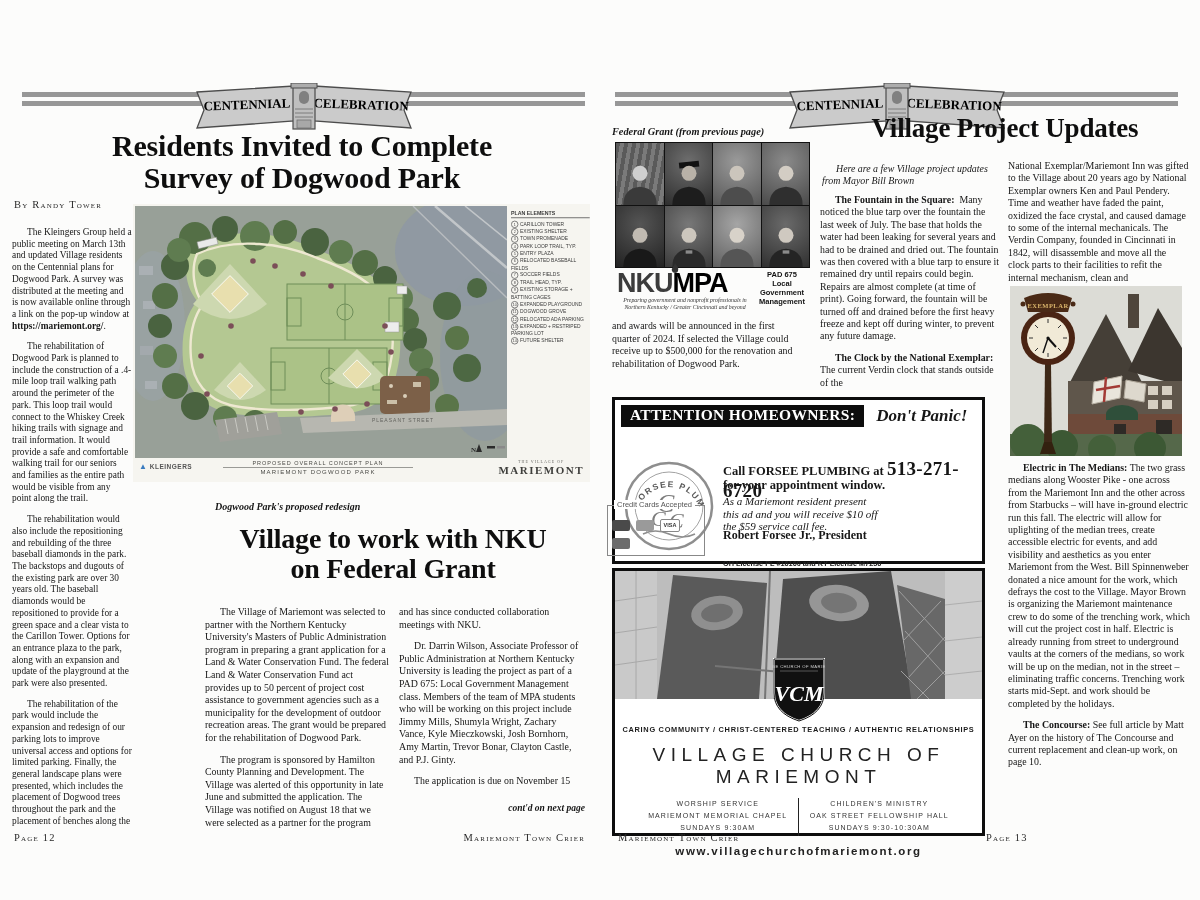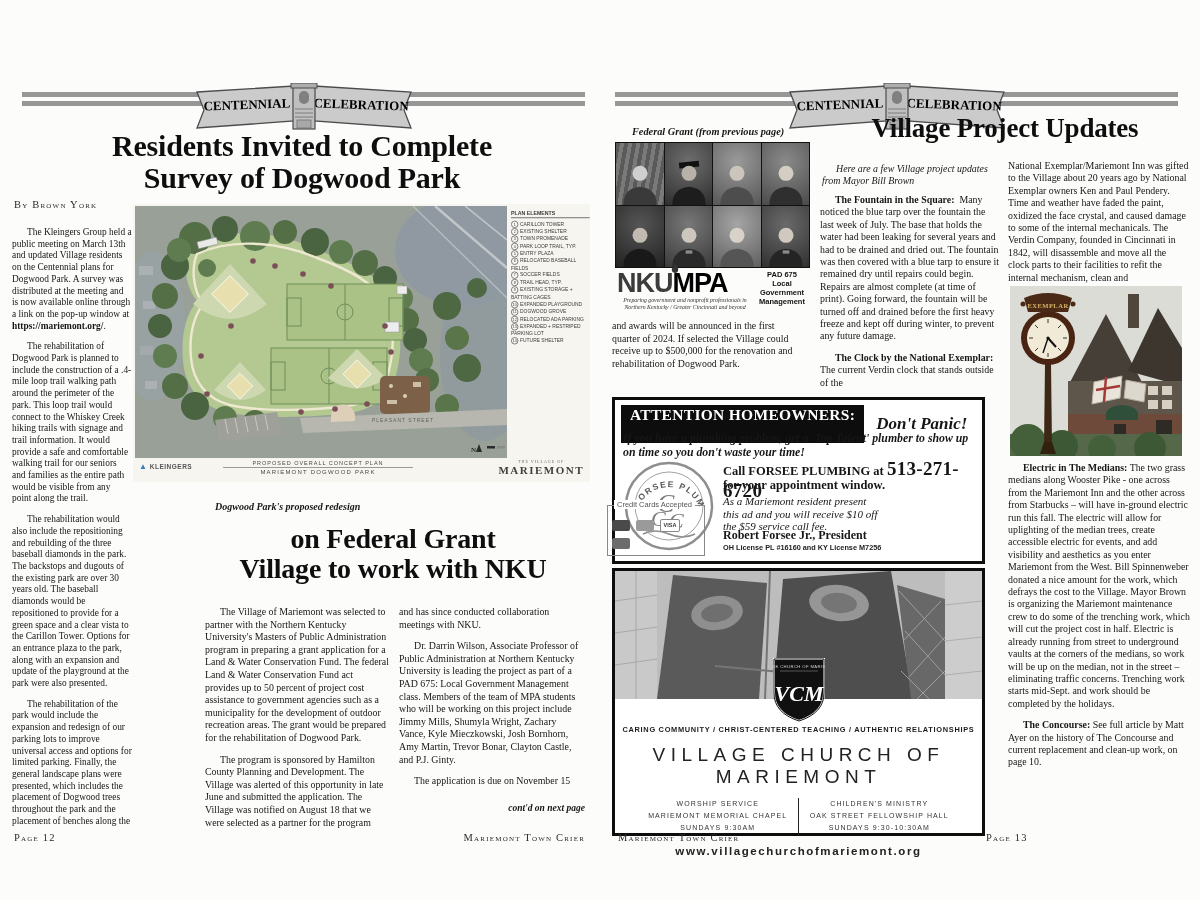--- a/index.html
+++ b/index.html
@@ -26,29 +26,29 @@
   
   .nku-big{font-family:"Liberation Sans",sans-serif;font-weight:700;font-size:27px;
            letter-spacing:-1px;color:#3c3c3c;}
   .mpa-big{font-family:"Liberation Sans",sans-serif;font-weight:900;font-size:27px;
            letter-spacing:-1px;color:#000;}
   .padblk{font-family:"Liberation Sans",sans-serif;font-weight:700;font-size:7.5px;
           line-height:9px;text-align:center;color:#111;}
   .tagline{font-size:5.8px;font-style:italic;color:#333;line-height:6.5px;text-align:center;}
   
   .plumb{border:3px solid #0d0d0d;background:#fff;}
-  .attn{background:#0d0d0d;color:#fff;font-weight:700;font-size:15.5px;padding:1px 9px 19px 9px;
+  .attn{background:#0d0d0d;color:#fff;font-weight:700;font-size:15.5px;padding:1px 9px 3px 9px;
         letter-spacing:.3px;white-space:nowrap;}
   .panic{font-weight:700;font-style:italic;font-size:17px;padding-left:12px;}
   .plumb-sub{font-weight:700;font-style:italic;font-size:11.8px;line-height:13.5px;}
   .call1{font-weight:700;font-size:12.5px;}
   .phone{font-weight:700;font-size:19px;letter-spacing:.3px;}
   .offer{font-style:italic;font-size:11px;line-height:12.5px;}
   .pres{font-weight:700;font-size:12px;}
-  .lic{font-weight:700;font-size:7.3px;font-family:"Liberation Sans",sans-serif;color:#222;}
+  .lic{font-weight:700;font-size:7.3px;font-family:"Liberation Sans",sans-serif;color:#222;margin-top:16px;}
   .ccbox{border:1px solid #888;position:relative;padding:9px 4px 4px 4px;}
   .cclabel{position:absolute;top:-6px;left:6px;background:#fff;padding:0 3px;
            font-family:"Liberation Sans",sans-serif;font-size:7.5px;color:#555;white-space:nowrap;}
   .card{display:inline-block;width:18px;height:11px;border-radius:2px;margin-right:2px;
         vertical-align:middle;font-family:"Liberation Sans",sans-serif;font-weight:700;
         font-size:5.5px;text-align:center;line-height:11px;}
   
   .church{border:3px solid #0d0d0d;background:#fff;}
   .ch-tag{font-family:"Liberation Sans",sans-serif;font-weight:700;font-size:7.4px;
           letter-spacing:.7px;text-align:center;color:#1c1c1c;}
@@ -89,21 +89,21 @@
       <rect x="108" y="37" width="14" height="8" fill="#a8a8a8" stroke="#6a6a6a" stroke-width=".7"></rect>
     </g>
   </svg>
 </div>
 
 <div class="abs h1" style="left:82px;top:130px;width:440px;font-size:30px;">
   <div>Residents Invited to Complete</div>
   <div>Survey of Dogwood Park</div>
 </div>
 
-<div class="abs sc" style="left:14px;top:199px;">By Brown York</div>
+<div class="abs sc" style="left:14px;top:199px;">By Randy Tower</div>
 
 <div class="abs bodycol leftcol" style="left:12px;top:227px;height:600px;overflow:hidden;">
   <p><span>The Kleingers Group held a public meeting on March 13th and updated Village residents on the Centennial plans for Dogwood Park. A survey was distributed at the meeting and is now available online through a link on the pop-up window at </span><b>https://mariemont.org/</b><span>.</span></p>
   <p>The rehabilitation of Dogwood Park is planned to include the construction of a .4-mile loop trail walking path around the perimeter of the park. This loop trail would connect to the Whiskey Creek hiking trails with signage and trail information. It would provide a safe and comfortable walking trail for our seniors and families as the entire path would be visible from any point along the trail.</p>
   <p>The rehabilitation would also include the repositioning and rebuilding of the three baseball diamonds in the park. The backstops and dugouts of the existing park are over 30 years old. The baseball diamonds would be repositioned to provide for a green space and a clear vista to the Carillon Tower. Options for an entrance plaza to the park, along with an expansion and update of the playground at the park were also presented.</p>
   <p>The rehabilitation of the park would include the expansion and redesign of our parking lots to improve universal access and options for limited parking. Finally, the general landscape plans were presented, which includes the placement of Dogwood trees throughout the park and the placement of benches along the trail.</p>
 </div>
 
 <div class="abs" style="left:133px;top:204px;width:457px;height:278px;background:#f6f5f0;">
   <svg width="372" height="252" viewBox="0 0 372 252" style="position:absolute;left:2px;top:2px;">
@@ -252,22 +252,22 @@
     <div class="abs" style="right:6px;top:1px;text-align:center;font-family:'Liberation Serif',serif;">
       <div style="font-size:4px;letter-spacing:1px;color:#6a6a66;">THE VILLAGE OF</div>
       <div style="font-size:11px;font-weight:700;letter-spacing:1.5px;color:#3f3f3c;">MARIEMONT</div>
     </div>
   </div>
 </div>
 
 <div class="abs caption" style="left:215px;top:501px;">Dogwood Park's proposed redesign</div>
 
 <div class="abs h1" style="left:198px;top:524px;width:390px;font-size:28px;">
+  <div>Village to work with NKU</div>
   <div>on Federal Grant</div>
-  <div>Village to work with NKU</div>
 </div>
 
 <div class="abs bodycol nkucol" style="left:205px;top:606px;width:184px;height:222px;overflow:hidden;">
   <p>The Village of Mariemont was selected to partner with the Northern Kentucky University's Masters of Public Administration program in preparing a grant application for a Land &amp; Water Conservation Fund. The federal Land &amp; Water Conservation Fund act provides up to 50 percent of project cost assistance to government agencies such as a municipality for the development of outdoor recreation areas. The grant would be prepared for the rehabilitation of Dogwood Park.</p>
   <p>The program is sponsored by Hamilton County Planning and Development. The Village was alerted of this opportunity in late June and submitted the application. The Village was notified on August 18 that we were selected as a partner for the program</p>
 </div>
 <div class="abs bodycol nkucol" style="left:399px;top:606px;width:186px;height:222px;overflow:hidden;">
   <p class="noindent">and has since conducted collaboration meetings with NKU.</p>
   <p>Dr. Darrin Wilson, Associate Professor of Public Administration at Northern Kentucky University is leading the project as part of a PAD 675: Local Government Management class. Members of the team of MPA students who will be working on this project include Jimmy Mills, Shumyla Wright, Zachary Vance, Kyle Mieczkowski, Josh Bornhorn, Amy Martin, Trevor Bonar, Clayton Castle, and P.J. Ginty.</p>
   <p>The application is due on November 15</p>
@@ -290,21 +290,21 @@
       <rect x="102" y="0" width="26" height="5" fill="#adadad" stroke="#4c4c4c" stroke-width="1"></rect>
       <rect x="110" y="8" width="10" height="13" rx="5" fill="#808080"></rect>
       <line x1="106" y1="26" x2="124" y2="26" stroke="#7d7d7d"></line>
       <line x1="106" y1="30" x2="124" y2="30" stroke="#7d7d7d"></line>
       <line x1="106" y1="34" x2="124" y2="34" stroke="#7d7d7d"></line>
       <rect x="108" y="37" width="14" height="8" fill="#a8a8a8" stroke="#6a6a6a" stroke-width=".7"></rect>
     </g>
   </svg>
 </div>
 
-<div class="abs fg-head" style="left:632px;top:126px;">Federal Grant (from previous page)</div>
+<div class="abs fg-head" style="left:612px;top:126px;">Federal Grant (from previous page)</div>
 
 <div class="abs grid" style="left:615px;top:142px;width:193px;height:124px;">
   <div class="cell" style="background:repeating-linear-gradient(100deg,#5a5a5a 0 4px,#7a7a7a 4px 8px);">
       <svg width="48" height="50" viewBox="0 0 48 60">
         <circle cx="24" cy="22" r="9" fill="#cfcfcf"></circle>
         <path d="M4,60 Q4,40 24,38 Q44,40 44,60 Z" fill="#3a3a3a"></path>
       </svg>
     </div>
   <div class="cell" style="background:radial-gradient(circle at 50% 30%,#6e6e6e,#2e2e2e);">
       <svg width="48" height="50" viewBox="0 0 48 60">
@@ -440,21 +440,20 @@
 <div class="abs bodycol updcol" style="left:1008px;top:462px;width:182px;height:368px;overflow:hidden;">
   <p><span class="lead">Electric in The Medians:</span> <span>The two grass medians along Wooster Pike - one across from the Mariemont Inn and the other across from Starbucks – will have in-ground electric run this fall. The electric will allow for uplighting of the median trees, create accessible electric for events, and add visibility and aesthetics as you enter Mariemont from the West. Bill Spinnenweber donated a nice amount for the work, which defrays the cost to the Village. Mayor Brown is organizing the Mariemont maintenance crew to do some of the trenching work, which will cut the project cost in half. Electric is already running from street to underground vaults at the corners of the medians, so work will be up on the median, not in the street – eliminating traffic concerns. Trenching work starts mid-Sept. and work should be completed by the holidays.</span></p>
   <p><span class="lead">The Concourse:</span> <span>See full article by Matt Ayer on the history of The Concourse and current replacement and clean-up work, on page 10.</span></p>
 </div>
 
 <div class="abs plumb" style="left:612px;top:397px;width:367px;height:161px;">
   <div class="abs" style="left:6px;top:5px;display:flex;align-items:center;">
     <span class="attn">ATTENTION HOMEOWNERS:</span>
     <span class="panic">Don't Panic!</span>
   </div>
-  <div class="abs plumb-sub" style="left:8px;top:32px;width:350px;">If you have a plumbing problem,  get a 'Top Talent' plumber to show up on time so you don't waste your time!</div>
   <svg class="abs" style="left:8px;top:60px;" width="92" height="92" viewBox="0 0 92 92">
     <circle cx="46" cy="46" r="43" fill="#fff" stroke="#8e8e8e" stroke-width="2.5"></circle>
     <circle cx="46" cy="46" r="34" fill="none" stroke="#a2a2a2" stroke-width="1"></circle>
     <defs>
         <path id="arcp" d="M14,52 A33,33 0 0 1 78,52"></path>
       </defs>
     <text font-family="Liberation Sans,sans-serif" font-size="8.5" font-weight="700" fill="#5a5a5a" letter-spacing="1.5">
       <textPath href="#arcp" startOffset="6%">FORSEE PLUMBING</textPath>
     </text>
     <g font-family="Liberation Serif,serif" fill="#7d7d7d" font-style="italic">

